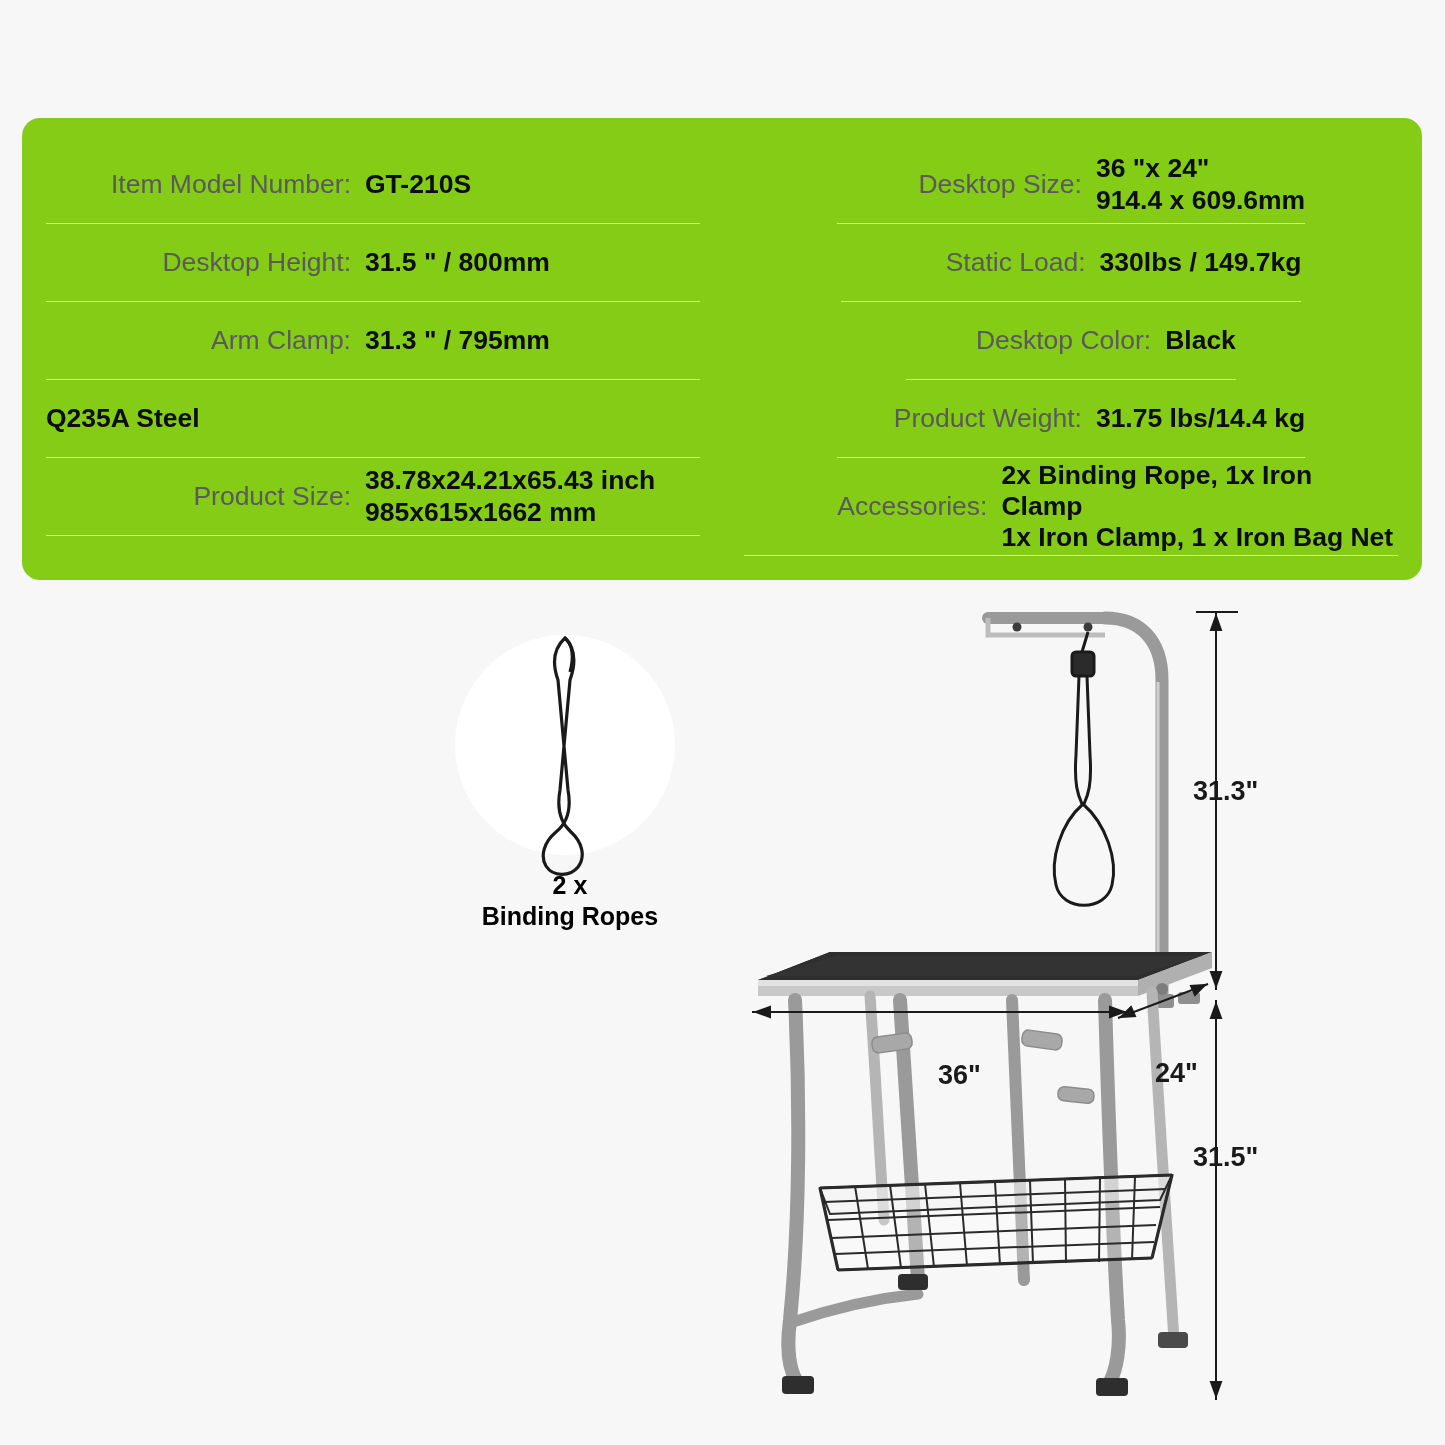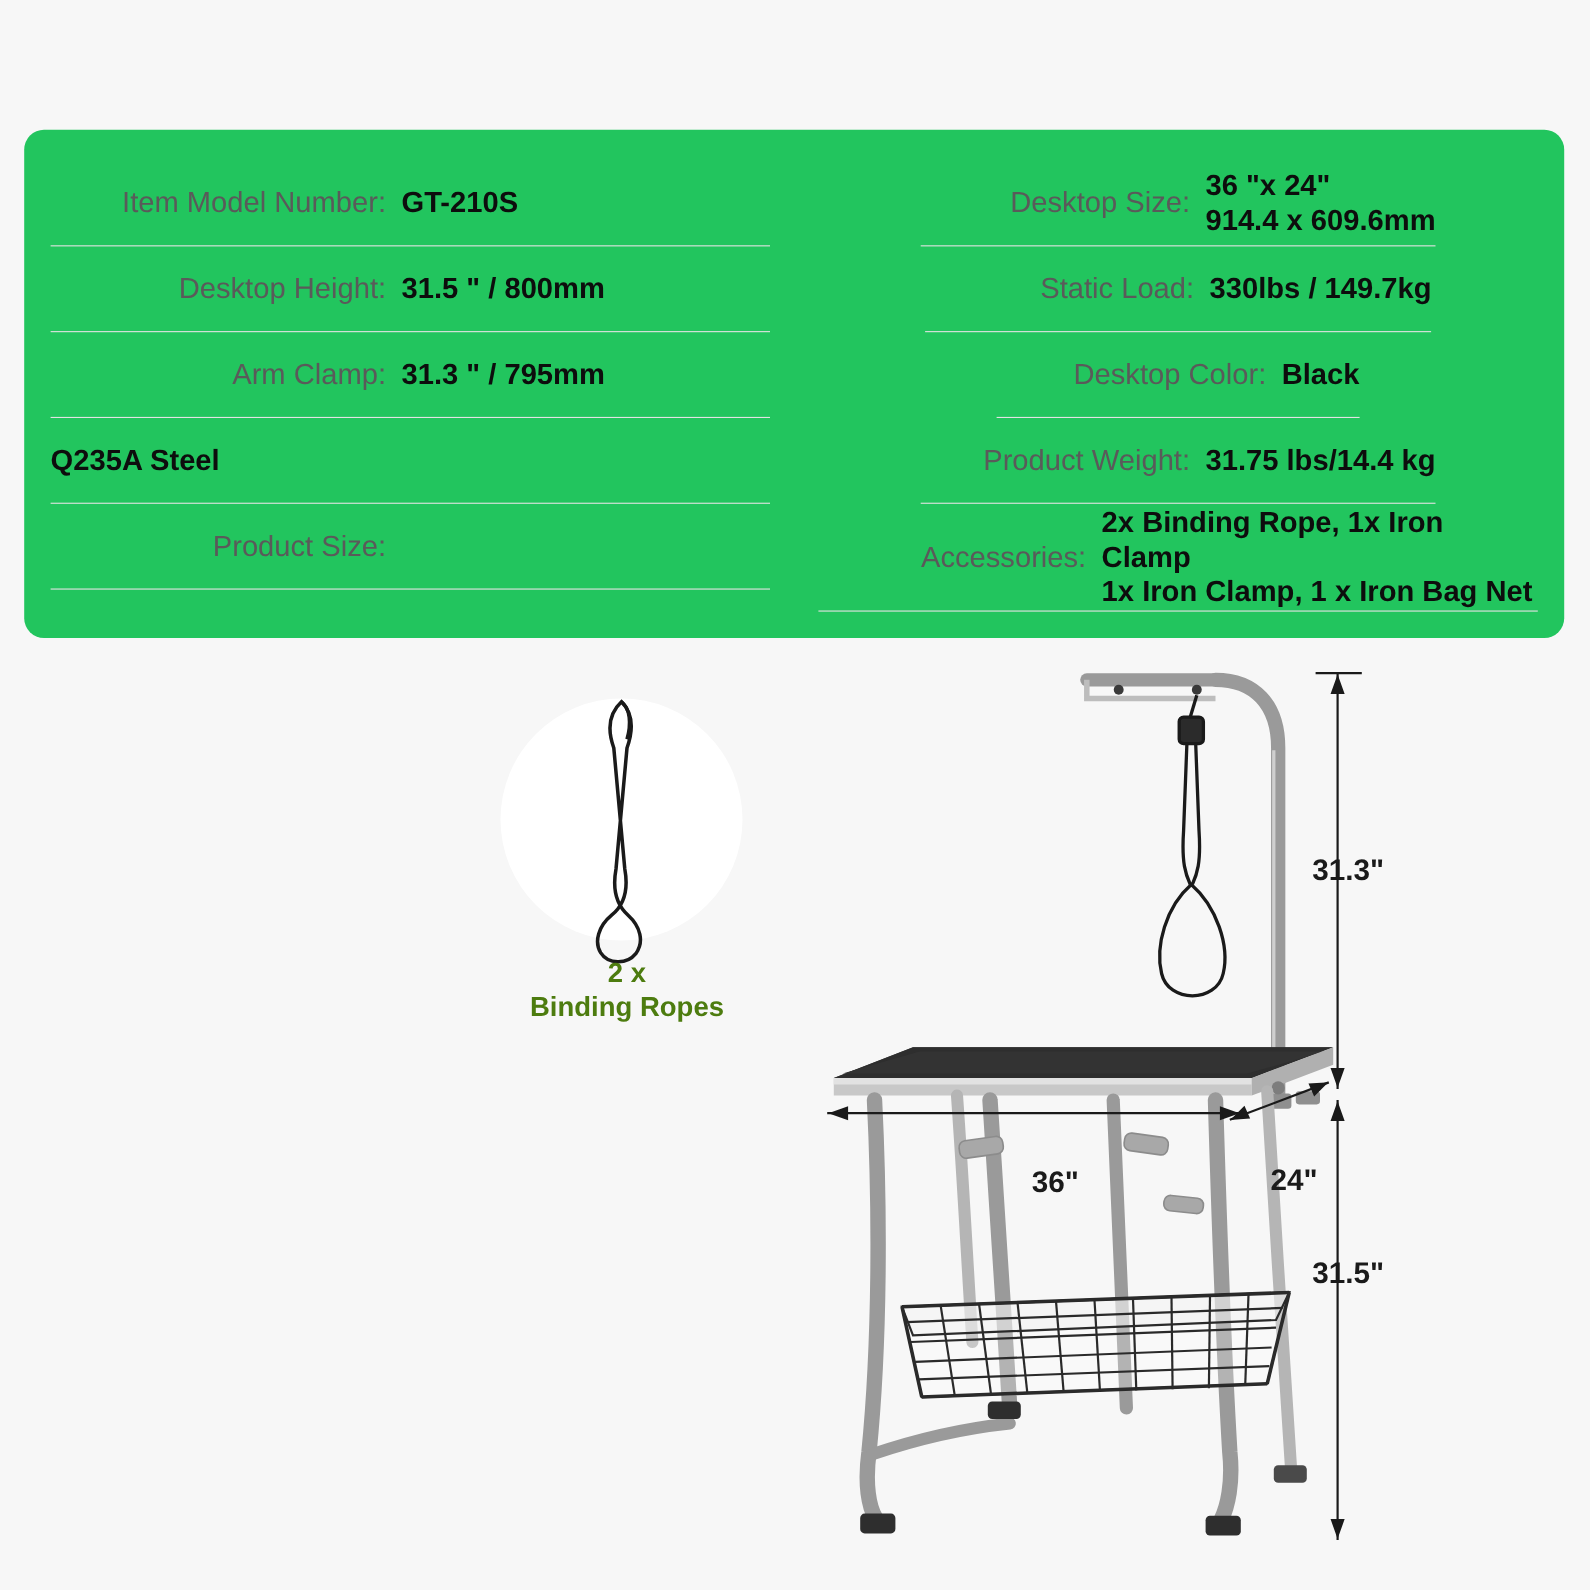--- a/index.html
+++ b/index.html
@@ -15,21 +15,21 @@
     overflow: hidden;
   }
 
   
   .spec-card {
     position: absolute;
     left: 22px;
     top: 118px;
     width: 1400px;
     height: 462px;
-    background: #22c55e;
+    background: #84cc16;
     border-radius: 18px;
     box-sizing: border-box;
     display: flex;
     padding: 28px 24px 24px 24px;
   }
   .spec-col {
     flex: 1;
     display: flex;
     flex-direction: column;
     justify-content: flex-start;
@@ -87,21 +87,21 @@
     background: #ffffff;
   }
   .rope-caption {
     position: absolute;
     left: 430px;
     top: 290px;
     width: 280px;
     text-align: center;
     font-size: 25px;
     font-weight: bold;
-    color: #4d7c0f;
+    color: #000000;
     line-height: 1.22;
   }
 
   
   .dim {
     position: absolute;
     font-size: 27px;
     font-weight: bold;
     color: #1a1a1a;
   }
@@ -147,20 +147,24 @@
     </div>
 
     <div class="spec-row">
       <div class="spec-value">
         <span class="line">Q235A Steel</span>
       </div>
     </div>
 
     <div class="spec-row">
       <div class="spec-label">Product Size:</div>
+      <div class="spec-value">
+        <span class="line">38.78x24.21x65.43 inch</span>
+        <span class="line">985x615x1662 mm</span>
+      </div>
     </div>
 
   </div>
 
   <div class="spec-col right">
 
     <div class="spec-row">
       <div class="spec-label">Desktop Size:</div>
       <div class="spec-value">
         <span class="line">36 "x 24"</span>

